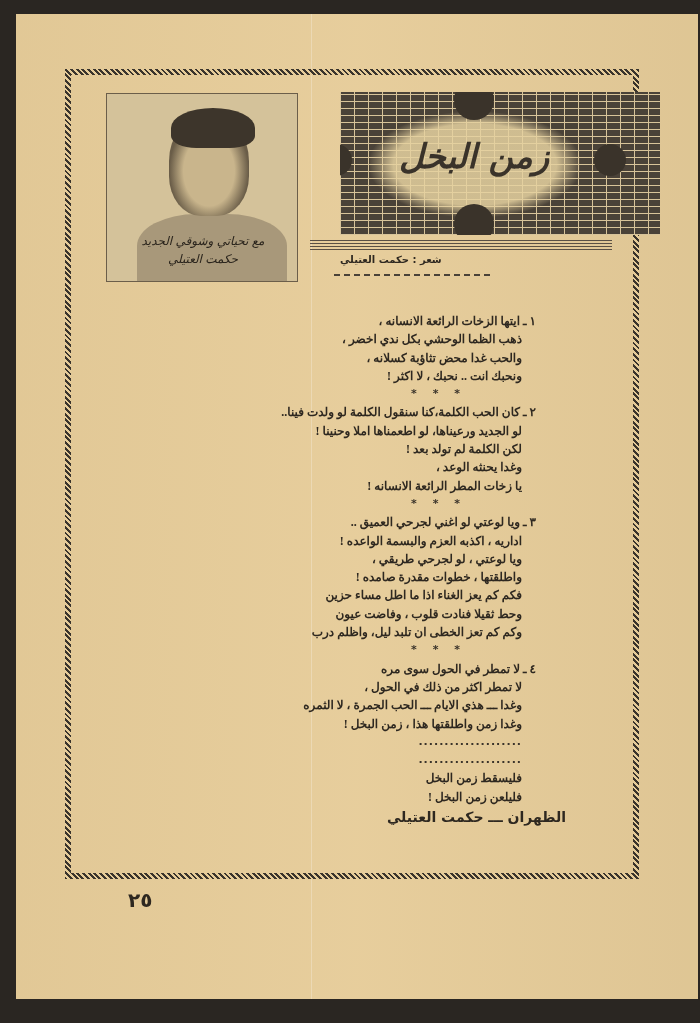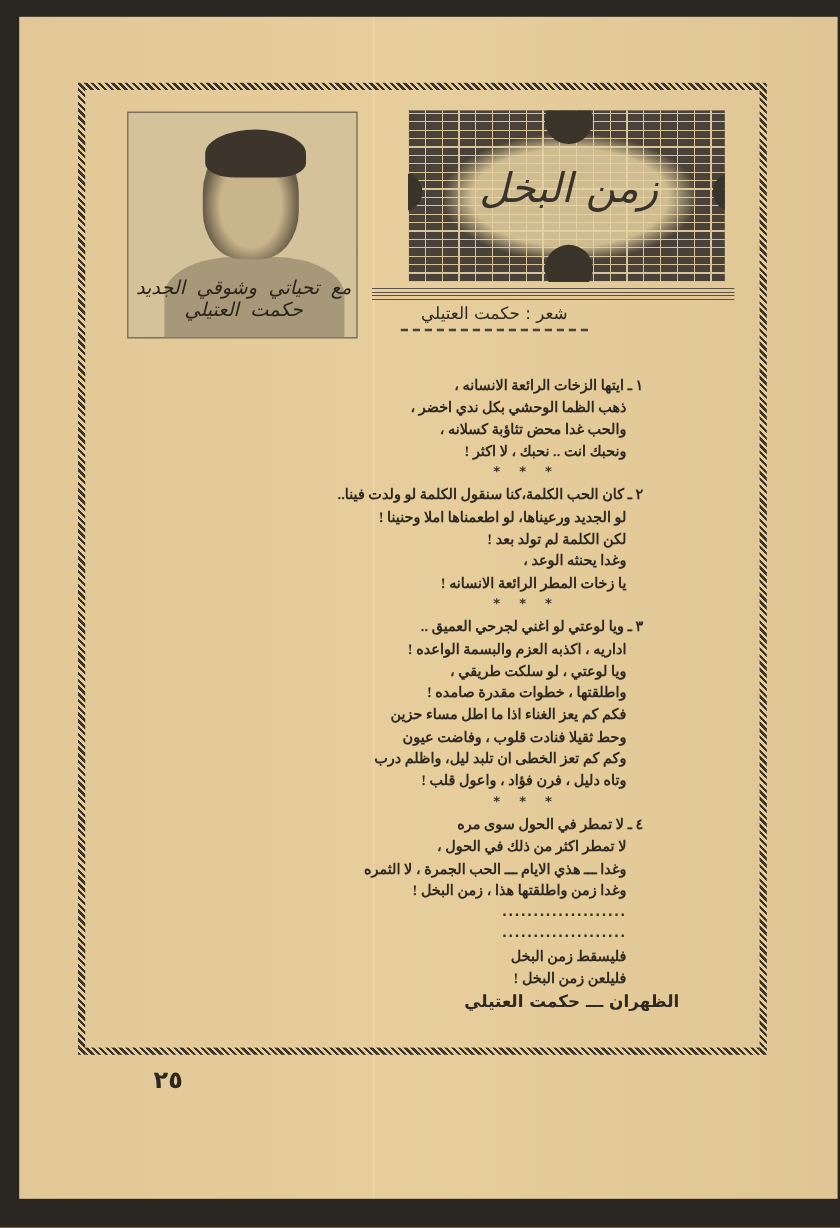--- a/index.html
+++ b/index.html
@@ -45,54 +45,55 @@
     position: absolute; left: 64px; top: 14px; width: 84px; height: 40px;
     background: #3d352b; border-radius: 50% 50% 30% 30%;
   }
   .photo .shoulders {
     position: absolute; left: 30px; top: 120px; width: 150px; height: 80px;
     background: #a8987a; border-radius: 40% 40% 0 0;
   }
   .photo .signature {
     position: absolute; left: 6px; top: 138px; width: 180px;
     direction: rtl; text-align: center;
-    font-family: Liberation Mono, monospace; font-size: 16px; color: #2a241c;
+    font-family: Liberation Sans, sans-serif; font-size: 12px; color: #2a241c;
     font-style: italic; line-height: 18px;
   }
   .title-block {
     position: absolute;
     left: 324px; top: 78px;
-    width: 264px; height: 143px;
+    width: 320px; height: 143px;
     background-color: #4a4238;
     background-image:
       repeating-linear-gradient(0deg, #d8c49a 0 1px, transparent 1px 7px),
       repeating-linear-gradient(90deg, #d8c49a 0 1px, transparent 1px 14px);
     overflow: hidden;
+    font-weight: bold;
   }
   .title-block .glow {
     position: absolute; left: 30px; top: 20px; width: 210px; height: 105px;
     background: radial-gradient(ellipse, rgba(230,210,160,0.85) 0 55%, transparent 72%);
   }
   .title-block .diamond {
     position: absolute; width: 40px; height: 40px; background: #3a332a;
     border-radius: 50%;
   }
   .title-block .title {
     position: absolute; left: 0; top: 44px; width: 268px; text-align: center;
     direction: rtl; font-family: "DejaVu Serif", serif; font-size: 34px;
     color: #3a332a; font-style: italic; letter-spacing: 2px;
   }
   .wavy {
     position: absolute; left: 294px; top: 226px; width: 302px; height: 10px;
     background: repeating-linear-gradient(0deg, #5a5044 0 1px, transparent 1px 3px);
   }
   .byline {
     position: absolute; left: 324px; top: 240px; width: 144px;
-    direction: rtl; text-align: center;
-    font-size: 14px; font-weight: normal; color: #2e2820;
+    direction: rtl; text-align: left;
+    font-size: 10px; font-weight: bold; color: #2e2820;
   }
   .byline-rule {
     position: absolute; left: 318px; top: 260px; width: 156px;
     border-top: 2px dashed #4a4238;
   }
   .poem {
     position: absolute; left: 180px; top: 298px; width: 340px;
     direction: rtl; text-align: right;
     font-size: 12px; font-weight: bold; color: #2e2820;
     line-height: 18.3px;
@@ -146,26 +147,25 @@
 
     <span class="line">٢ ـ كان الحب الكلمة،كنا سنقول الكلمة لو ولدت فينا..</span>
     <span class="line indent">لو الجديد ورعيناها، لو اطعمناها املا وحنينا !</span>
     <span class="line indent">لكن الكلمة لم تولد بعد !</span>
     <span class="line indent">وغدا يحنثه الوعد ،</span>
     <span class="line indent">يا زخات المطر الرائعة الانسانه !</span>
     <span class="stars">* * *</span>
 
     <span class="line">٣ ـ ويا لوعتي لو اغني لجرحي العميق ..</span>
     <span class="line indent">اداريه ، اكذبه العزم والبسمة الواعده !</span>
-    <span class="line indent">ويا لوعتي ، لو سلكت طريقي ،</span>
+    <span class="line indent">ويا لوعتي ، لو لجرحي طريقي ،</span>
     <span class="line indent">واطلقتها ، خطوات مقدرة صامده !</span>
     <span class="line indent">فكم كم يعز الغناء اذا ما اطل مساء حزين</span>
     <span class="line indent">وحط ثقيلا فنادت قلوب ، وفاضت عيون</span>
     <span class="line indent">وكم كم تعز الخطى ان تلبد ليل، واظلم درب</span>
-    <span class="line indent">وتاه دليل ، فرن فؤاد ، واعول قلب !</span>
     <span class="stars">* * *</span>
 
     <span class="line">٤ ـ لا تمطر في الحول سوى مره</span>
     <span class="line indent">لا تمطر اكثر من ذلك في الحول ،</span>
     <span class="line indent">وغدا ـــ هذي الايام ـــ الحب الجمرة ، لا الثمره</span>
     <span class="line indent">وغدا زمن واطلقتها هذا ، زمن البخل !</span>
     <span class="dots">....................</span>
     <span class="dots">....................</span>
     <span class="line indent">فليسقط زمن البخل</span>
     <span class="line indent">فليلعن زمن البخل !</span>

